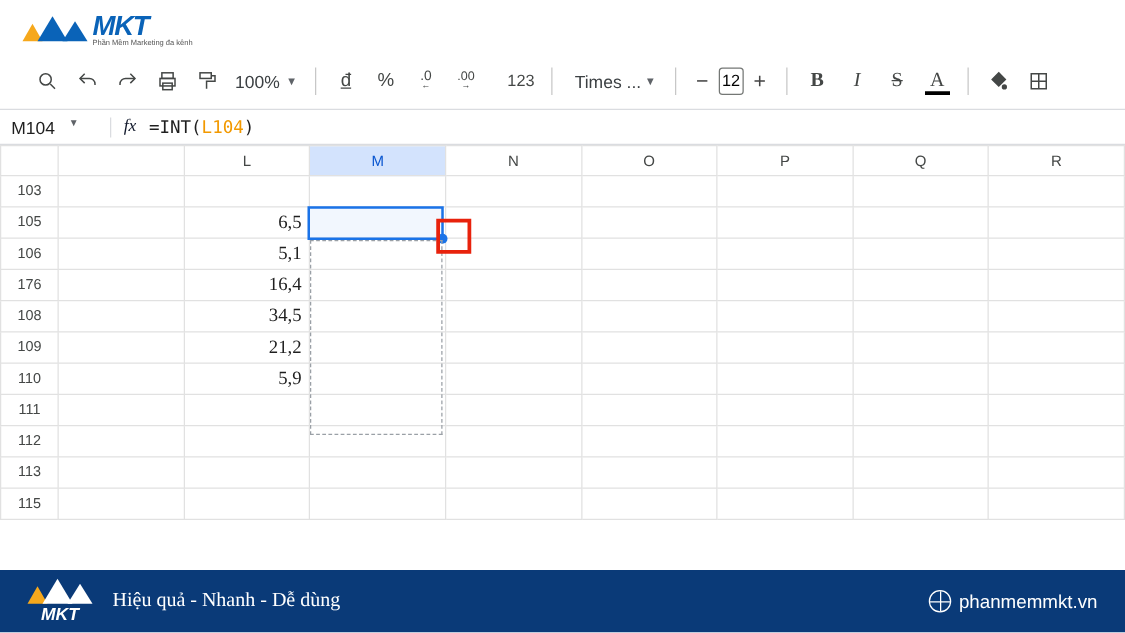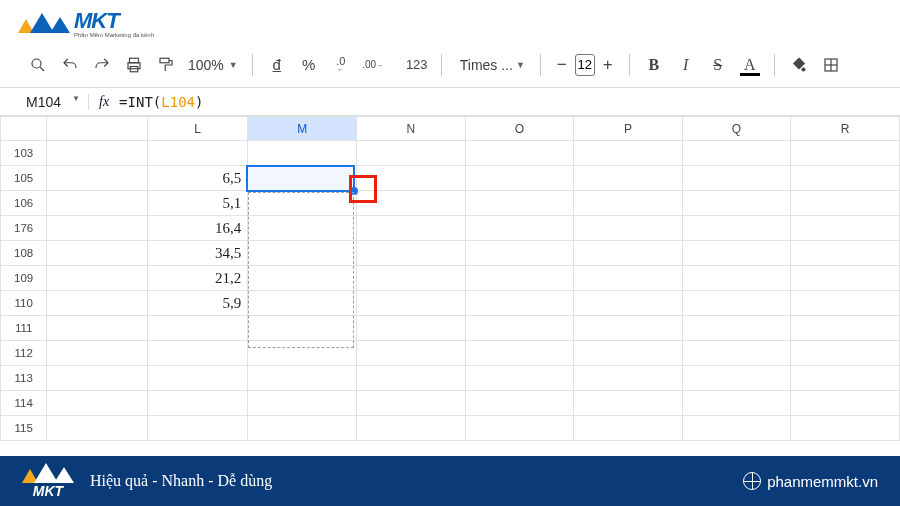--- a/index.html
+++ b/index.html
@@ -28,21 +28,21 @@
   .fsz-box { width:20px; height:22px; border:1px solid #747775; border-radius:3px; text-align:center; font-size:13px; line-height:20px; }
   .text-color { position:relative; }
   .text-color::after{ content:""; position:absolute; left:4px; right:4px; bottom:3px; height:3px; background:#000;}
   .fill-color svg path{fill:#444746;}
   .bold { font-weight:700; font-family:"Times New Roman",serif; }
   .ital { font-style:italic; font-family:"Times New Roman",serif; }
   .strike { text-decoration:line-through; font-family:"Times New Roman",serif;}
 
   
   .fbar { display:flex; align-items:center; height:28px; border-bottom:1px solid #dadce0; font-size:14px;}
-  .namebox { width:88px; padding-left:26px; color:#1f1f1f; display:flex; align-items:flex-start; gap:8px;}
+  .namebox { width:88px; padding-left:9px; color:#1f1f1f; display:flex; align-items:flex-start; gap:8px;}
   .namebox .caret { font-size:8px;}
   .fx { font-style:italic; color:#0f172a; font-family:"Times New Roman",serif; padding:0 10px; border-left:1px solid #dadce0;}
   .formula { font-family:Consolas,monospace; font-size:14px; }
   .formula .eq { color:#1f1f1f;}
   .formula .fn { color:#1f1f1f;}
   .formula .p  { color:#1f1f1f;}
   .formula .ref{ color:#f29900;}
 
   
   .grid { flex:1; position:relative; overflow:hidden; background:#fff;}
@@ -125,21 +125,21 @@
       <span>100%</span>
       <span class="caret">▼</span>
     </div>
   <div class="sep"></div>
   <div class="tbtn" style="text-decoration:underline;font-size:15px;">đ</div>
   <div class="tbtn" style="font-size:15px;">%</div>
   <div class="tbtn" style="font-size:11px;flex-direction:column;line-height:7px;">
       <span>.0</span>
       <span style="font-size:7px">←</span>
     </div>
-  <div class="tbtn" style="font-size:10px;flex-direction:row;line-height:7px;">
+  <div class="tbtn" style="font-size:10px;flex-direction:column;line-height:7px;">
       <span>.00</span>
       <span style="font-size:7px">→</span>
     </div>
   <div class="tbtn" style="font-size:13px;margin-left:12px;">123</div>
   <div class="sep"></div>
   <div class="font-picker">
       <span>Times ...</span>
       <span class="caret">▼</span>
     </div>
   <div class="sep"></div>
@@ -311,31 +311,20 @@
           <td></td>
           <td></td>
           <td></td>
           <td></td>
           <td></td>
           <td></td>
           <td></td>
           <td></td>
         </tr>
         <tr>
-          <td class="rowhdr">114</td>
-          <td></td>
-          <td></td>
-          <td></td>
-          <td></td>
-          <td></td>
-          <td></td>
-          <td></td>
-          <td></td>
-        </tr>
-        <tr>
           <td class="rowhdr">115</td>
           <td></td>
           <td></td>
           <td></td>
           <td></td>
           <td></td>
           <td></td>
           <td></td>
           <td></td>
         </tr>

